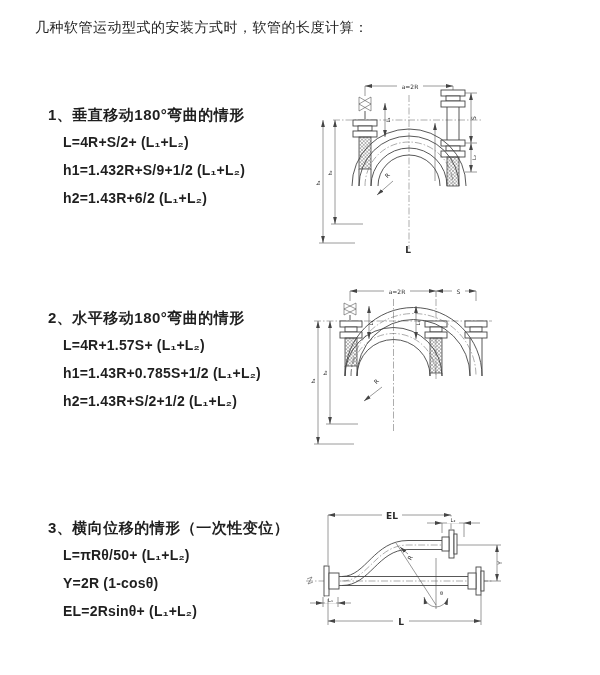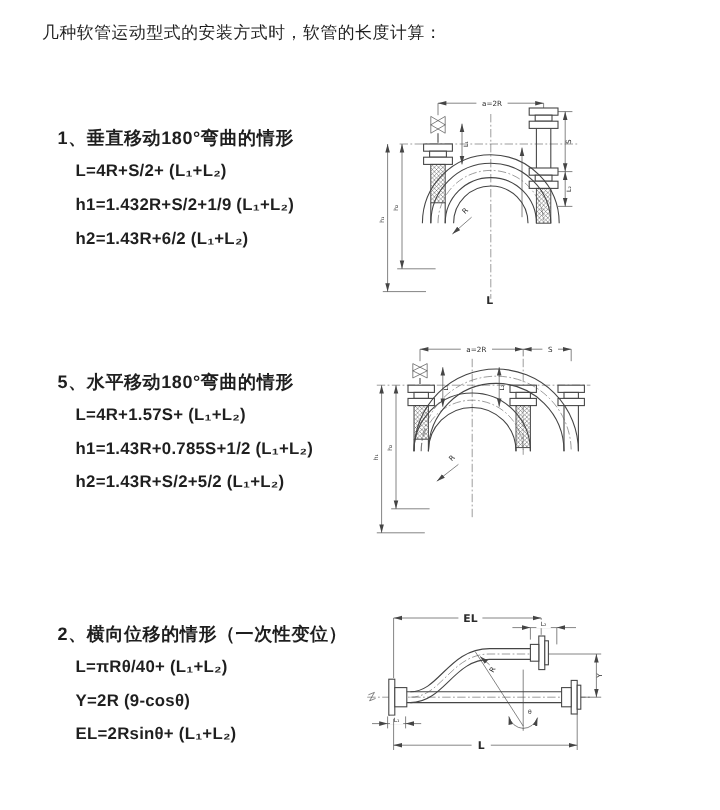--- a/index.html
+++ b/index.html
@@ -36,31 +36,31 @@
     <pattern id="hx" patternUnits="userSpaceOnUse" width="3.5" height="3.5">
       <path d="M0,3.5 L3.5,0 M0,0 L3.5,3.5" stroke="#5f5f5f" stroke-width="0.45"></path>
     </pattern>
   </defs>
 </svg>
 
 <div class="abs doc-title">几种软管运动型式的安装方式时，软管的长度计算：</div>
 
 <div class="abs sec-head" style="top:106px">1、垂直移动180°弯曲的情形</div>
 <div class="abs formula" style="top:134px">L=4R+S/2+ (L₁+L₂)</div>
-<div class="abs formula" style="top:162px">h1=1.432R+S/2+1/9 (L₁+L₂)</div>
+<div class="abs formula" style="top:162px">h1=1.432R+S/9+1/2 (L₁+L₂)</div>
 <div class="abs formula" style="top:190px">h2=1.43R+6/2 (L₁+L₂)</div>
 
-<div class="abs sec-head" style="top:309px">5、水平移动180°弯曲的情形</div>
+<div class="abs sec-head" style="top:309px">2、水平移动180°弯曲的情形</div>
 <div class="abs formula" style="top:337px">L=4R+1.57S+ (L₁+L₂)</div>
 <div class="abs formula" style="top:365px">h1=1.43R+0.785S+1/2 (L₁+L₂)</div>
-<div class="abs formula" style="top:393px">h2=1.43R+S/2+5/2 (L₁+L₂)</div>
-
-<div class="abs sec-head" style="top:519px">2、横向位移的情形（一次性变位）</div>
-<div class="abs formula" style="top:547px">L=πRθ/40+ (L₁+L₂)</div>
-<div class="abs formula" style="top:575px">Y=2R (9-cosθ)</div>
+<div class="abs formula" style="top:393px">h2=1.43R+S/2+1/2 (L₁+L₂)</div>
+
+<div class="abs sec-head" style="top:519px">3、横向位移的情形（一次性变位）</div>
+<div class="abs formula" style="top:547px">L=πRθ/50+ (L₁+L₂)</div>
+<div class="abs formula" style="top:575px">Y=2R (1-cosθ)</div>
 <div class="abs formula" style="top:603px">EL=2Rsinθ+ (L₁+L₂)</div>
 
 <svg style="left:313px;top:73px" width="285" height="185" viewBox="0 0 285 185">
 
   <g>
     <line class="cl" x1="20" y1="47" x2="168" y2="47"></line>
     <line class="cl" x1="96" y1="22" x2="96" y2="176"></line>
   </g>
 
   <g>

